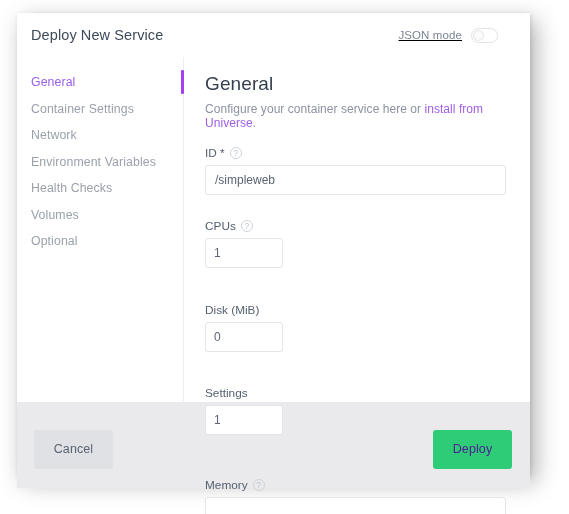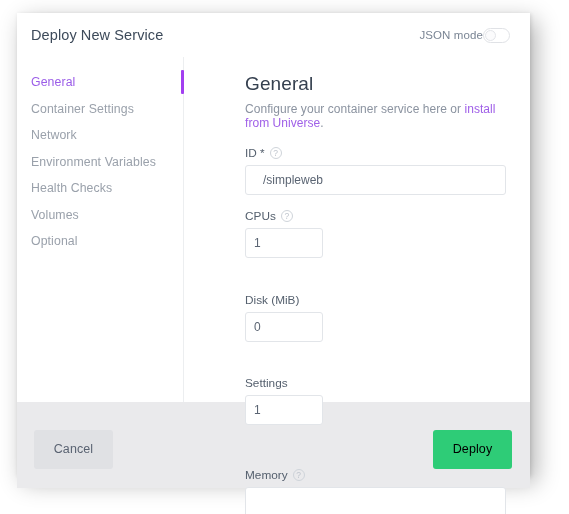--- a/index.html
+++ b/index.html
@@ -23,35 +23,36 @@
     width: 513px;
     height: 463px;
     background: #ffffff;
     box-shadow: 6px 7px 22px rgba(0,0,0,0.30), 1px 1px 4px rgba(0,0,0,0.12);
   }
 
   
   .dialog-header {
     position: relative;
     height: 44px;
-    padding: 0 20px 0 14px;
+    padding: 0 32px 0 14px;
     display: flex;
     align-items: center;
     justify-content: space-between;
     background: #ffffff;
   }
   .dialog-title {
     font-size: 14.5px;
     color: #3d4a5a;
     letter-spacing: 0.1px;
   }
   .header-right {
     display: flex;
     align-items: center;
-    gap: 0;
+    gap: 9px;
+    text-decoration: underline;
   }
   .json-mode-label {
     font-size: 11.5px;
     color: #7a8594;
     letter-spacing: 0.1px;
   }
   .toggle {
     width: 27px;
     height: 15px;
     border-radius: 8px;
@@ -70,21 +71,20 @@
     background: #fbfbfc;
     border: 1px solid #e3e5e9;
   }
 
   
   .dialog-body {
     display: flex;
     height: 345px;
     background: #ffffff;
     position: relative;
-    gap: 40px;
   }
   .sidebar {
     width: 167px;
     padding: 12px 0 0 0;
     border-right: 1px solid #eceef0;
     position: relative;
     flex: 0 0 167px;
   }
   .nav-item {
     position: relative;
@@ -159,28 +159,28 @@
     text-align: center;
     cursor: pointer;
     flex: 0 0 12px;
   }
 
   .text-input {
     width: 100%;
     height: 30px;
     border: 1px solid #e2e5e9;
     border-radius: 3px;
-    padding: 0 17px;
+    padding: 0 9px;
     font-size: 12px;
     color: #5b6573;
     font-family: "Liberation Sans", sans-serif;
     outline: none;
     background: #ffffff;
   }
-  .field-id { margin-bottom: 14px; }
+  .field-id { margin-bottom: 24px; }
 
   .row-metrics {
     display: flex;
     gap: 6px;
     margin-bottom: 14px;
     flex-direction: column;
   }
   .metric { width: 77.5px; flex: 0 0 77.5px; }
   .metric .text-input { padding: 0 8px; }
 
@@ -216,21 +216,21 @@
     letter-spacing: 0.1px;
   }
   .btn-cancel {
     background: #e0e1e4;
     color: #5a6372;
     width: 79px;
     height: 39px;
   }
   .btn-deploy {
     background: #2ecc77;
-    color: #000000;
+    color: #4c1d95;
     width: 79px;
     height: 39px;
   }
 </style>
 </head>
 <body>
 
 <div class="dialog">
 
   <div class="dialog-header">

